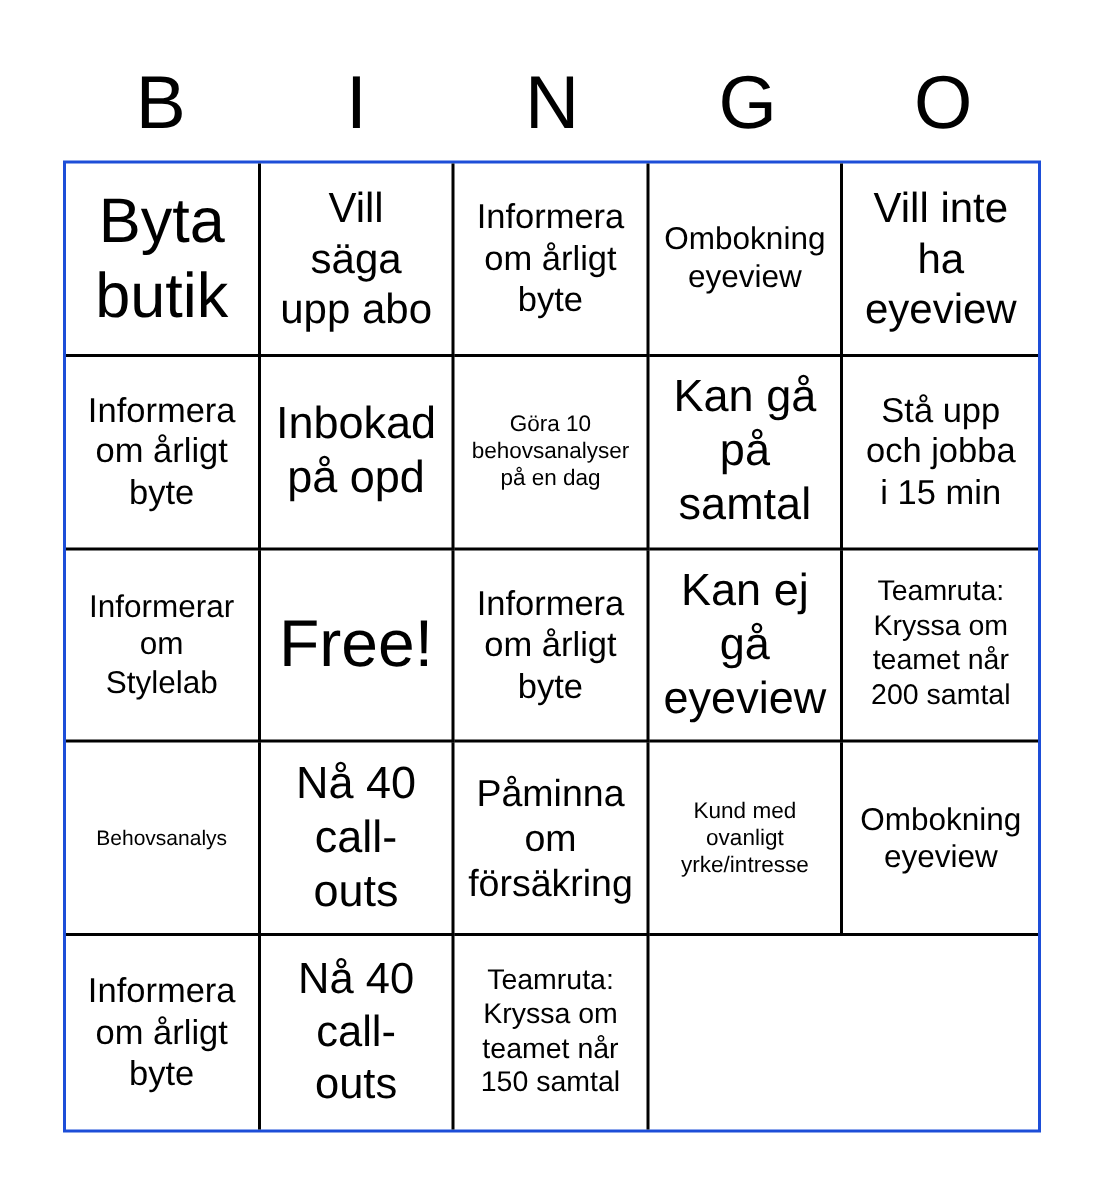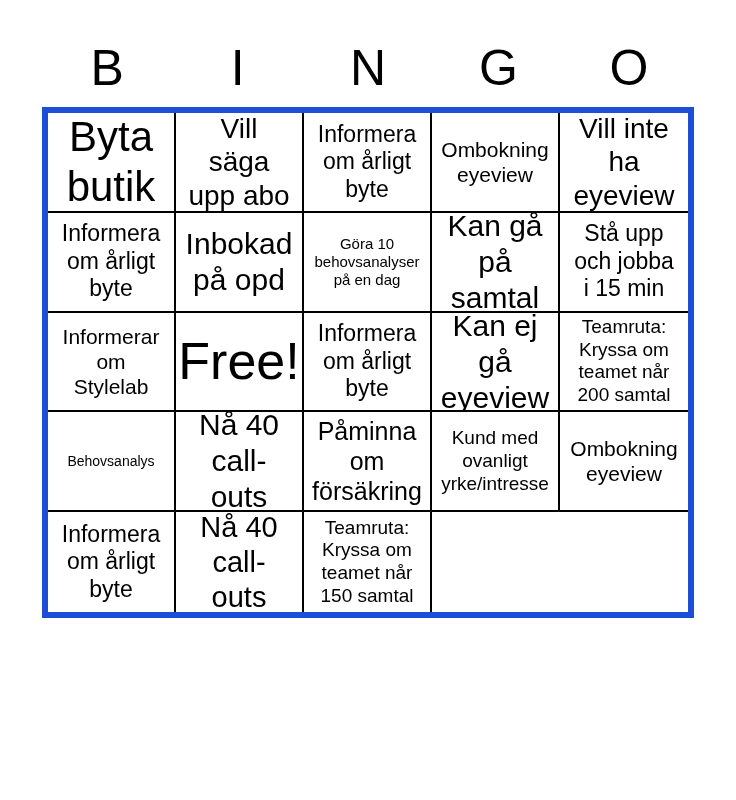--- a/index.html
+++ b/index.html
@@ -29,23 +29,23 @@
     font-size: 50px;
     line-height: 52px;
     font-weight: 400;
     letter-spacing: 0;
   }
   .bingo-grid {
     position: absolute;
     left: 42px;
     top: 107px;
     width: 652px;
-    height: 511px;
+    height: 648px;
     box-sizing: border-box;
-    border: 6px solid #1d4ed8;
+    border: 2px solid #1d4ed8;
     display: grid;
     grid-template-columns: repeat(5, 1fr);
     grid-template-rows: repeat(5, 1fr);
     background: #ffffff;
   }
   .cell {
     box-sizing: border-box;
     border-right: 2px solid #000000;
     border-bottom: 2px solid #000000;
     display: flex;
@@ -56,31 +56,31 @@
     overflow: hidden;
   }
   .cell:nth-child(5n) { border-right: none; }
   .cell:nth-child(n+21) { border-bottom: none; }
   .cell-text {
     white-space: pre-line;
     line-height: 1.2;
   }
   
   [data-fs="15"] { font-size: 15px; }
-  [data-fs="17"] { font-size: 19px; text-align: center; }
+  [data-fs="17"] { font-size: 15px; text-align: center; }
   [data-fs="18"] { font-size: 14px; }
   [data-fs="19"] { font-size: 19px; }
   [data-fs="21"] { font-size: 21px; }
   [data-fs="23"] { font-size: 23px; }
   [data-fs="25"] { font-size: 25px; }
   [data-fs="28"] { font-size: 28px; }
   [data-fs="29"] { font-size: 29px; }
   [data-fs="30"] { font-size: 30px; }
   [data-fs="42"] { font-size: 42px; }
-  [data-fs="44"] { font-size: 52px; }
+  [data-fs="44"] { font-size: 44px; }
 </style>
 </head>
 <body>
 
 <div class="title-row">
   <span class="title-letter">B</span>
   <span class="title-letter">I</span>
   <span class="title-letter">N</span>
   <span class="title-letter">G</span>
   <span class="title-letter">O</span>

